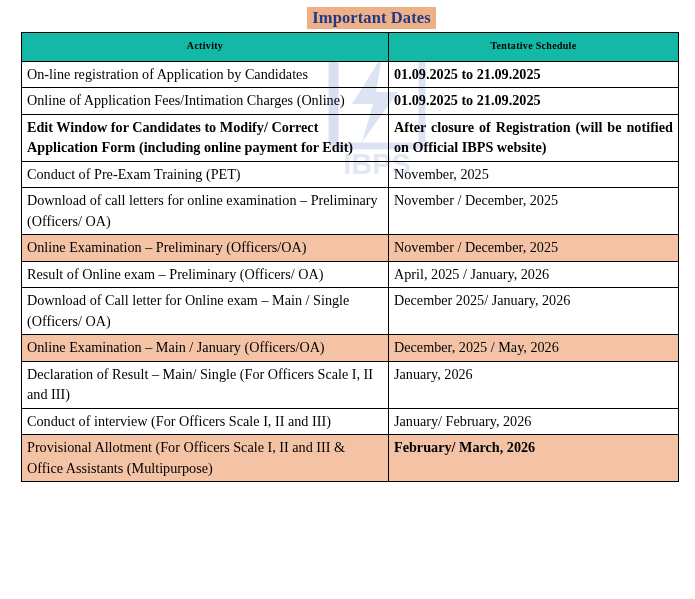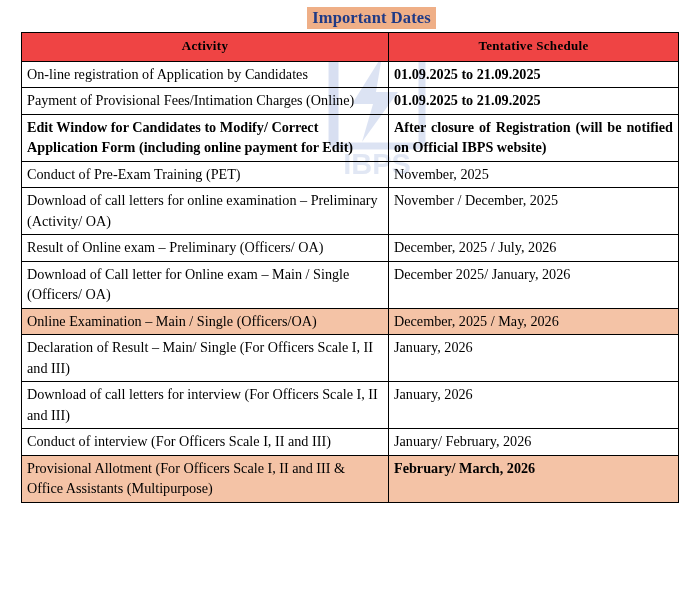--- a/index.html
+++ b/index.html
@@ -70,22 +70,22 @@
     vertical-align: top;
     font-size: 14.2px;
     line-height: 20.5px;
     padding: 2px 5px 3px 5px;
     background-clip: padding-box;
   }
 
   #dates-table thead th {
     text-align: center;
     font-weight: bold;
-    background: #ef4444;
-    font-size: 13px;
+    background: #14b8a6;
+    font-size: 10px;
     padding: 3px 5px 4px 5px;
     letter-spacing: 0.3px;
   }
 
   td.hl, tr.hl > td { background: #F4C3A6; }
   td.bold { font-weight: bold; }
   td.justify { text-align: justify; text-align-last: left; }
   td.pad-bottom { padding-bottom: 20px; margin-left: 44px; }
   td.pad-bottom-sm { padding-bottom: 4px; }
 </style>
@@ -117,53 +117,53 @@
       <th>Activity</th>
       <th>Tentative  Schedule</th>
     </tr>
   </thead>
   <tbody id="table-body">
       <tr>
         <td class="pad-bottom">On-line registration of Application by Candidates</td>
         <td class="bold pad-bottom">01.09.2025 to 21.09.2025</td>
       </tr>
       <tr>
-        <td class="pad-bottom-sm">Payment of Provisional Fees/Intimation Charges (Online)</td>
+        <td class="pad-bottom-sm">Online of Application Fees/Intimation Charges (Online)</td>
         <td class="bold pad-bottom-sm">01.09.2025 to 21.09.2025</td>
       </tr>
       <tr>
         <td class="bold">Edit Window for Candidates to Modify/ Correct Application Form (including online payment for Edit)</td>
         <td class="bold justify">After closure of Registration (will be notified on Official IBPS website)</td>
       </tr>
       <tr>
         <td>Conduct of Pre-Exam Training (PET)</td>
         <td>November, 2025</td>
       </tr>
       <tr>
-        <td>Download of call letters for online examination – Preliminary (Activity/ OA)</td>
+        <td>Download of call letters for online examination – Preliminary (Officers/ OA)</td>
+        <td>November / December, 2025</td>
+      </tr>
+      <tr class="hl">
+        <td>Online Examination – Preliminary (Officers/OA)</td>
         <td>November / December, 2025</td>
       </tr>
       <tr>
         <td>Result of Online exam – Preliminary (Officers/ OA)</td>
-        <td>December, 2025 / July, 2026</td>
+        <td>April, 2025 / January, 2026</td>
       </tr>
       <tr>
         <td>Download of Call letter for Online exam – Main / Single (Officers/ OA)</td>
         <td>December 2025/ January, 2026</td>
       </tr>
       <tr class="hl">
-        <td>Online Examination – Main / Single (Officers/OA)</td>
+        <td>Online Examination – Main / January (Officers/OA)</td>
         <td>December, 2025 / May, 2026</td>
       </tr>
       <tr>
         <td>Declaration of Result – Main/ Single (For Officers Scale I, II and III)</td>
-        <td>January, 2026</td>
-      </tr>
-      <tr>
-        <td>Download of call letters for interview (For Officers Scale I, II and III)</td>
         <td>January, 2026</td>
       </tr>
       <tr>
         <td>Conduct of interview (For Officers Scale I, II and III)</td>
         <td>January/ February, 2026</td>
       </tr>
       <tr class="hl">
         <td>Provisional Allotment (For Officers Scale I, II and III &amp; Office Assistants (Multipurpose)</td>
         <td class="bold">February/ March, 2026</td>
       </tr>

